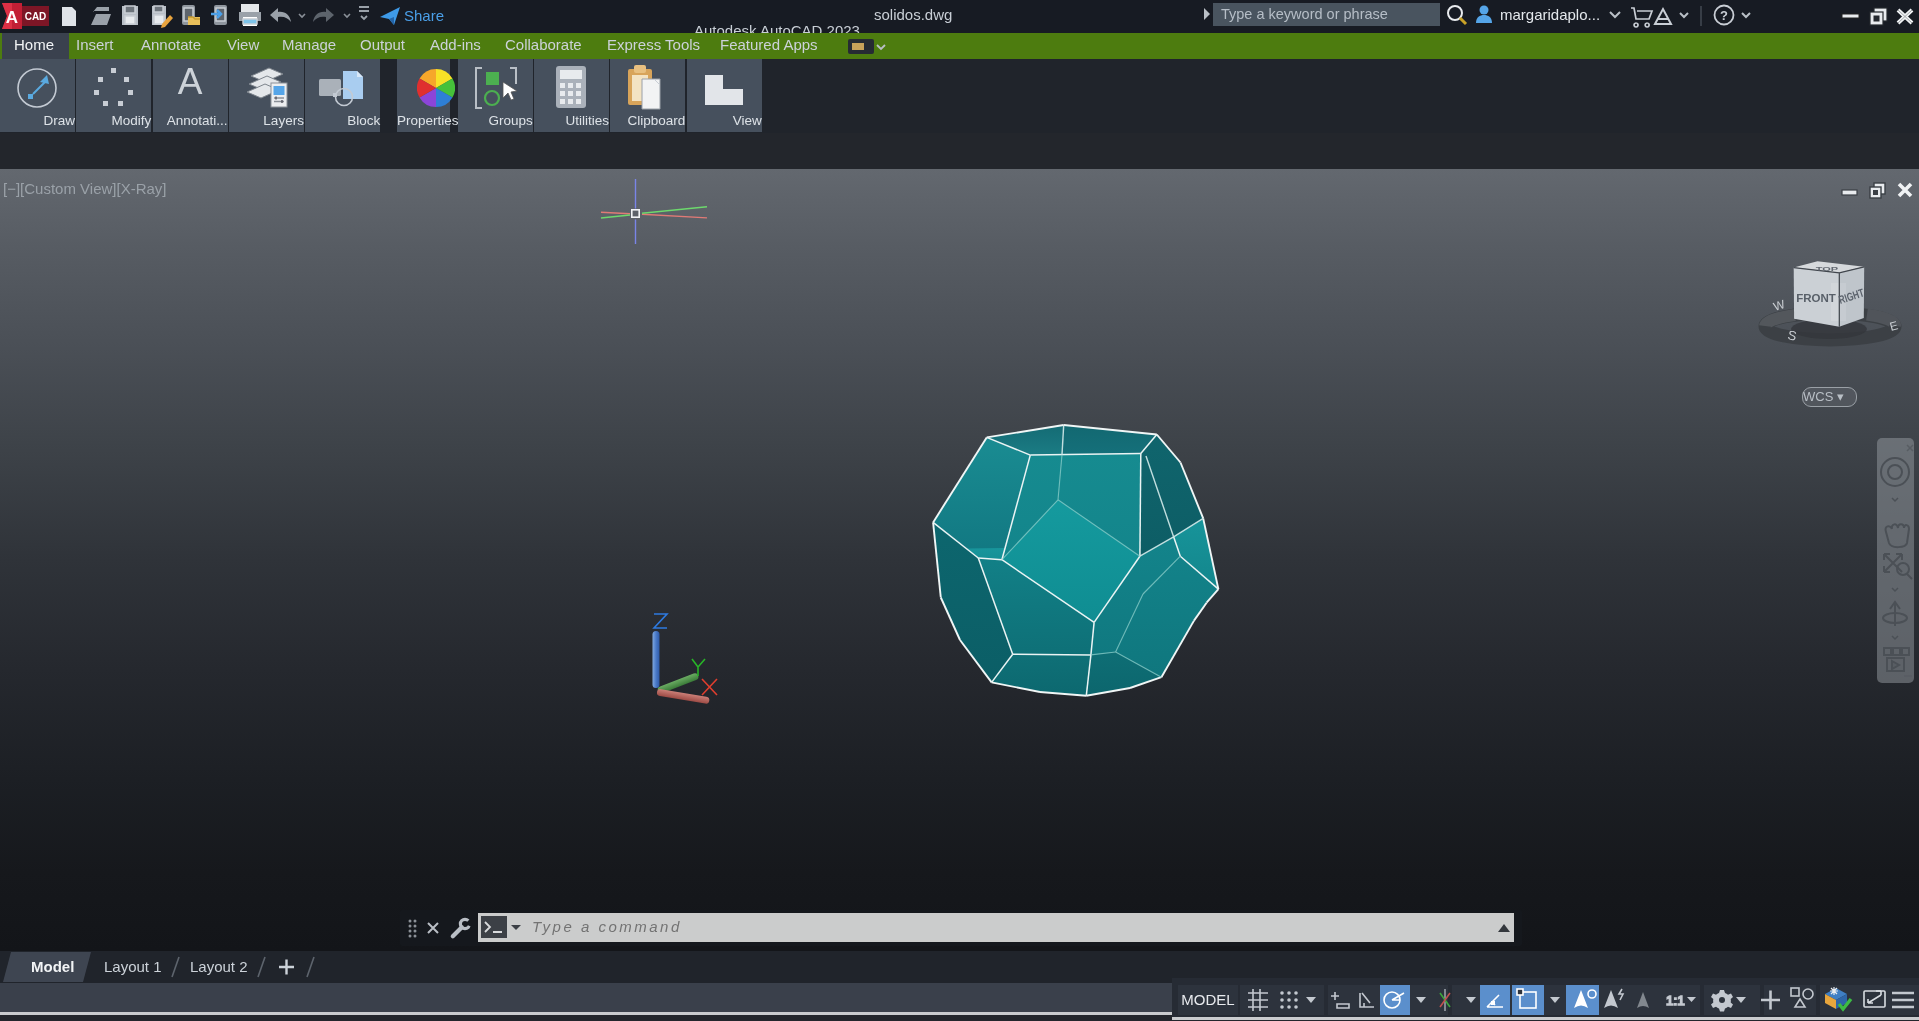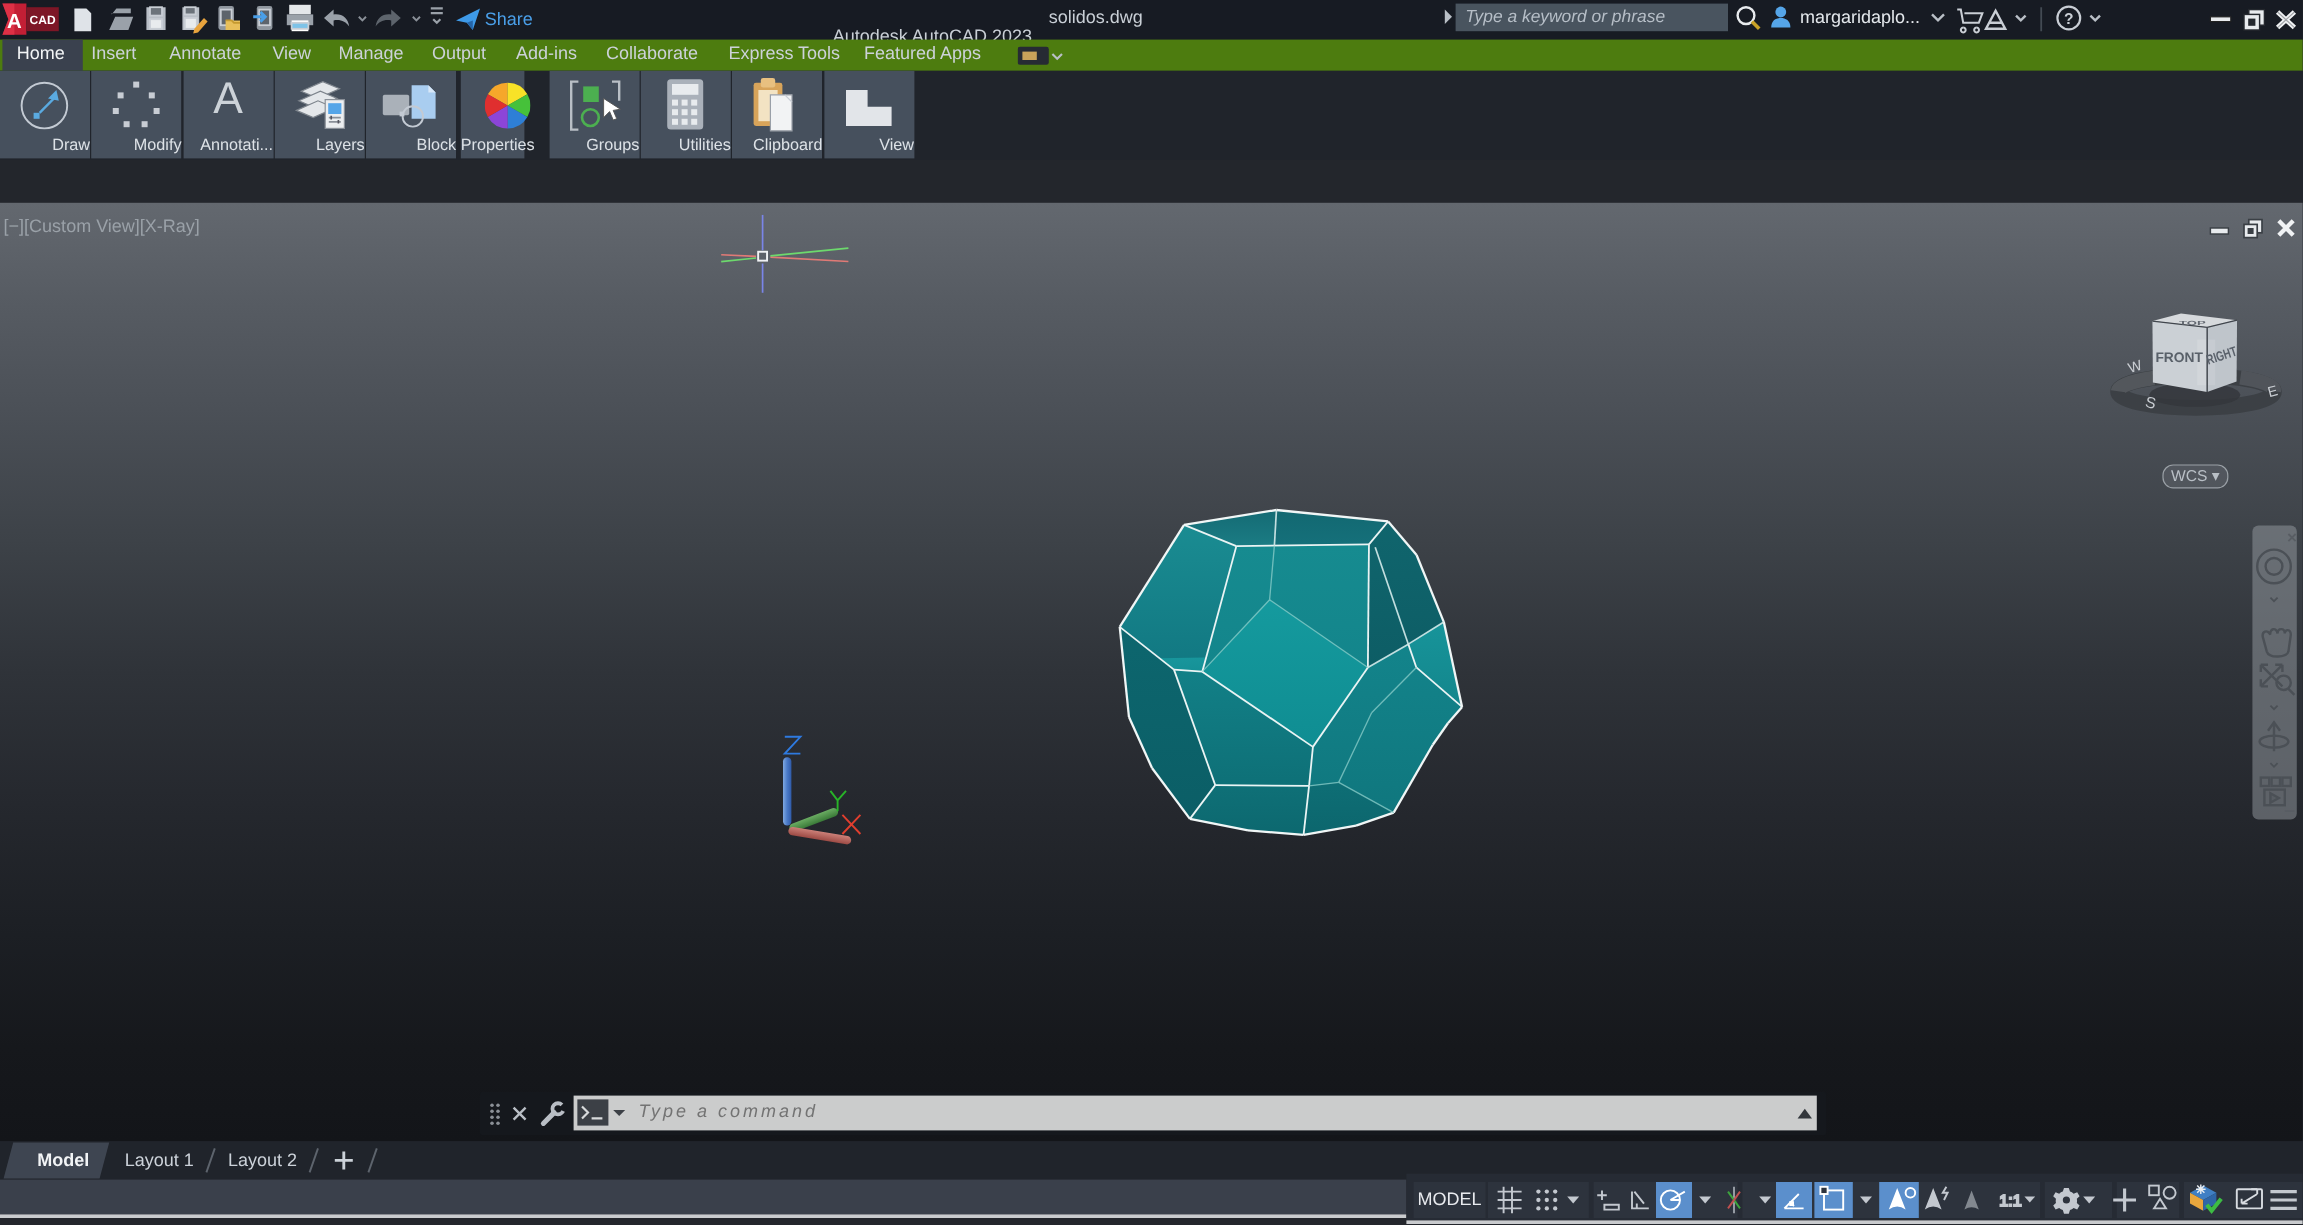--- a/index.html
+++ b/index.html
@@ -66,21 +66,21 @@
 <path d="M288,14 l3,3 3,-3" stroke="#8a9098" stroke-width="1.6"></path>
 <path d="M243,14 l3,3 3,-3" stroke="#8a9098" stroke-width="1.6"></path>
 </g>
 <text x="348" y="21" font-size="15" fill="#4a9fe8">Share</text>
 </svg>
       <div class="abs" style="left:694px;top:22px;font-size:15px;color:#c9cfd6">Autodesk AutoCAD 2023</div>
       <div class="abs" style="left:874px;top:6px;font-size:15px;color:#c9cfd6">solidos.dwg</div>
       <svg class="abs" style="left:1198px;top:0" width="16" height="28">
         <path d="M6,8 l6,6 -6,6 z" fill="#b9bfc6"></path>
       </svg>
-      <div class="abs" style="left:1213px;top:3px;width:227px;height:23px;background:#49545f;color:#b6bec7;font-style:italic;font-size:14.5px;line-height:23px;padding-left:8px">Type a keyword or phrase</div>
+      <div class="abs" style="left:1213px;top:3px;width:227px;height:23px;background:#49545f;color:#b6bec7;font-size:14.5px;line-height:23px;padding-left:8px">Type a keyword or phrase</div>
       <svg class="abs" style="left:1443px;top:2px" width="476" height="30" viewBox="0 0 476 30">
 <circle cx="12" cy="11" r="7" fill="none" stroke="#e8ebee" stroke-width="2"></circle>
         <path d="M17,16 l6,6" stroke="#c9a227" stroke-width="3"></path>
 <circle cx="41" cy="8" r="4.5" fill="#55a5e8"></circle>
         <path d="M33,21 c0,-6 4,-8 8,-8 c4,0 8,2 8,8 z" fill="#55a5e8"></path>
 <path d="M167,10 l5,5 5,-5" fill="none" stroke="#b9bfc6" stroke-width="2"></path>
 <path d="M188,6 h3 l2,11 h13 l3,-8 h-15 m-1,12 a2,2 0 1,0 0.1,0 m11,0 a2,2 0 1,0 0.1,0" fill="none" stroke="#c9ced5" stroke-width="1.7"></path>
 <path d="M212,22 l8,-15 8,15 z M215,17 h10" fill="none" stroke="#c9ced5" stroke-width="2"></path>
 <path d="M237,11 l4,4 4,-4" fill="none" stroke="#b9bfc6" stroke-width="2"></path>
 <line x1="258" y1="4" x2="258" y2="24" stroke="#434a53" stroke-width="1.5"></line>
@@ -163,21 +163,21 @@
       <div class="rp" style="left:305.2px;width:75.0px">
         <svg class="icon" style="left:12px;top:6px" width="52" height="46">
           <rect x="2" y="14" width="22" height="17" rx="1.5" fill="#aab1b9"></rect>
           <path d="M26,6 h14 l6,6 v22 h-20 z" fill="#a9cdf0"></path>
           <path d="M40,6 l0,6 6,0" fill="#d8e8f8"></path>
           <circle cx="27" cy="32" r="8.5" fill="none" stroke="#c3cad3" stroke-width="1.6"></circle>
           <rect x="16" y="28" width="4" height="4" fill="#c3cad3"></rect>
         </svg>
         <div class="rl">Block</div>
       </div>
-      <div class="rp" style="left:384px;width:53px">
+      <div class="rp" style="left:397px;width:53px">
         <svg class="icon" style="left:20px;top:7px" width="38" height="44" viewBox="0 0 36 36">
           <g transform="translate(18,18)">
             <path d="M0,0 L-15.59,-9.00 A18,18 0 0,1 -0.00,-18.00 Z" fill="#f6a72a"></path>
             <path d="M0,0 L0.00,-18.00 A18,18 0 0,1 15.59,-9.00 Z" fill="#f8e227"></path>
             <path d="M0,0 L15.59,-9.00 A18,18 0 0,1 15.59,9.00 Z" fill="#46c13a"></path>
             <path d="M0,0 L15.59,9.00 A18,18 0 0,1 0.00,18.00 Z" fill="#2e7fd6"></path>
             <path d="M0,0 L0.00,18.00 A18,18 0 0,1 -15.59,9.00 Z" fill="#8c45d8"></path>
             <path d="M0,0 L-15.59,9.00 A18,18 0 0,1 -15.59,-9.00 Z" fill="#e02f2f"></path>
           </g>
         </svg>
@@ -401,21 +401,21 @@
 <rect x="100" y="34" width="6" height="38" fill="#c6cbd1"></rect>
 <path d="M53.7,18.6 L99.3,23.8 L124.2,17.8 M99.3,23.8 L99.3,77.7" stroke="#41464d" stroke-width="1.2" fill="none"></path>
 <g transform="translate(87,22) scale(1,0.45)">
           <text x="0" y="0" font-size="11" font-weight="bold" fill="#575d66" opacity="0.9" text-anchor="middle">TOP</text>
         </g>
 <text x="76" y="53" font-size="11.5" font-weight="bold" fill="#596069" text-anchor="middle">FRONT</text>
 <g transform="translate(112.5,51) rotate(-18) scale(0.72,1)">
           <text x="0" y="0" font-size="11.5" font-weight="bold" fill="#5a616b" text-anchor="middle">RIGHT</text>
         </g>
 </svg>
-      <div class="abs" style="left:1802px;top:218px;width:55px;height:20px;border:1.5px solid #9aa0a6;border-radius:9px;background:rgba(122,128,134,0.25);color:#b9bfc6;font-size:13px;line-height:18px;text-align:center">WCS ▾</div>
+      <div class="abs" style="left:1802px;top:218px;width:55px;height:20px;border:1.5px solid #9aa0a6;border-radius:9px;background:rgba(122,128,134,0.25);color:#b9bfc6;font-size:13px;line-height:18px;text-align:left">WCS ▾</div>
       <svg class="abs" style="left:1876px;top:267px" width="40" height="255" viewBox="0 0 40 255">
 <rect x="1" y="2" width="37" height="245" rx="5" fill="rgba(150,156,162,0.5)"></rect>
 <g stroke="#4b5056" fill="none" stroke-width="2">
 <circle cx="19" cy="36" r="14"></circle>
           <circle cx="19" cy="36" r="7"></circle>
 <path d="M16,62 l3,3 3,-3" stroke-width="1.5"></path>
 <path d="M10,96 c-2,-6 4,-8 6,-3 c-1,-5 5,-7 6,-1 c0,-5 6,-5 6,0 c0,-4 5,-4 5,1 l-2,14 c-1,5 -16,6 -18,0 z"></path>
 <path d="M8,118 l18,18 m0,-18 l-18,18 M8,118 l6,0 m-6,0 l0,6 M26,118 l-6,0 m6,0 l0,6 M8,136 l6,0 m-6,0 l0,-6"></path>
 <circle cx="27" cy="133" r="6"></circle>
           <path d="M31,138 l5,5"></path>

